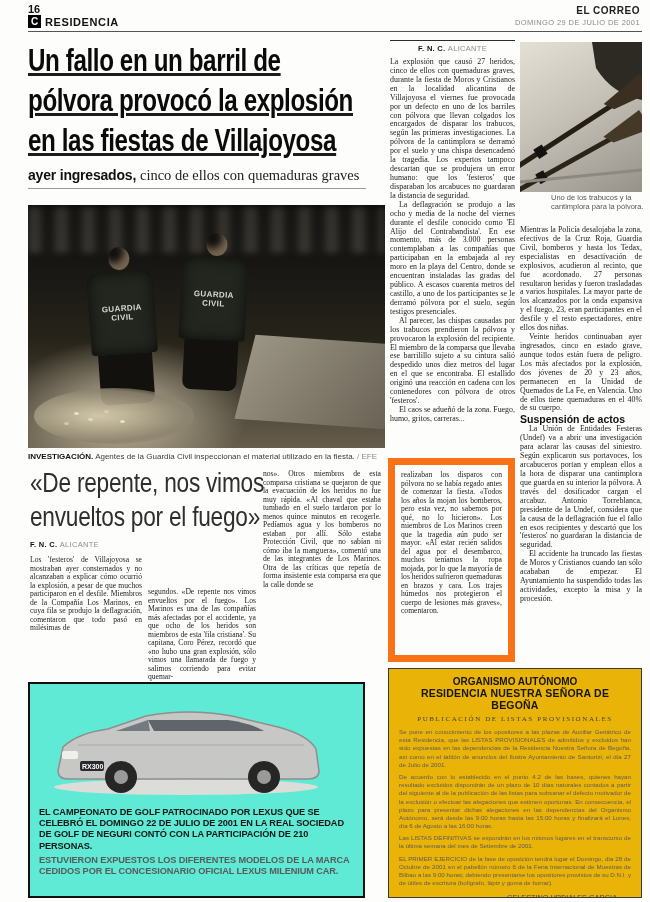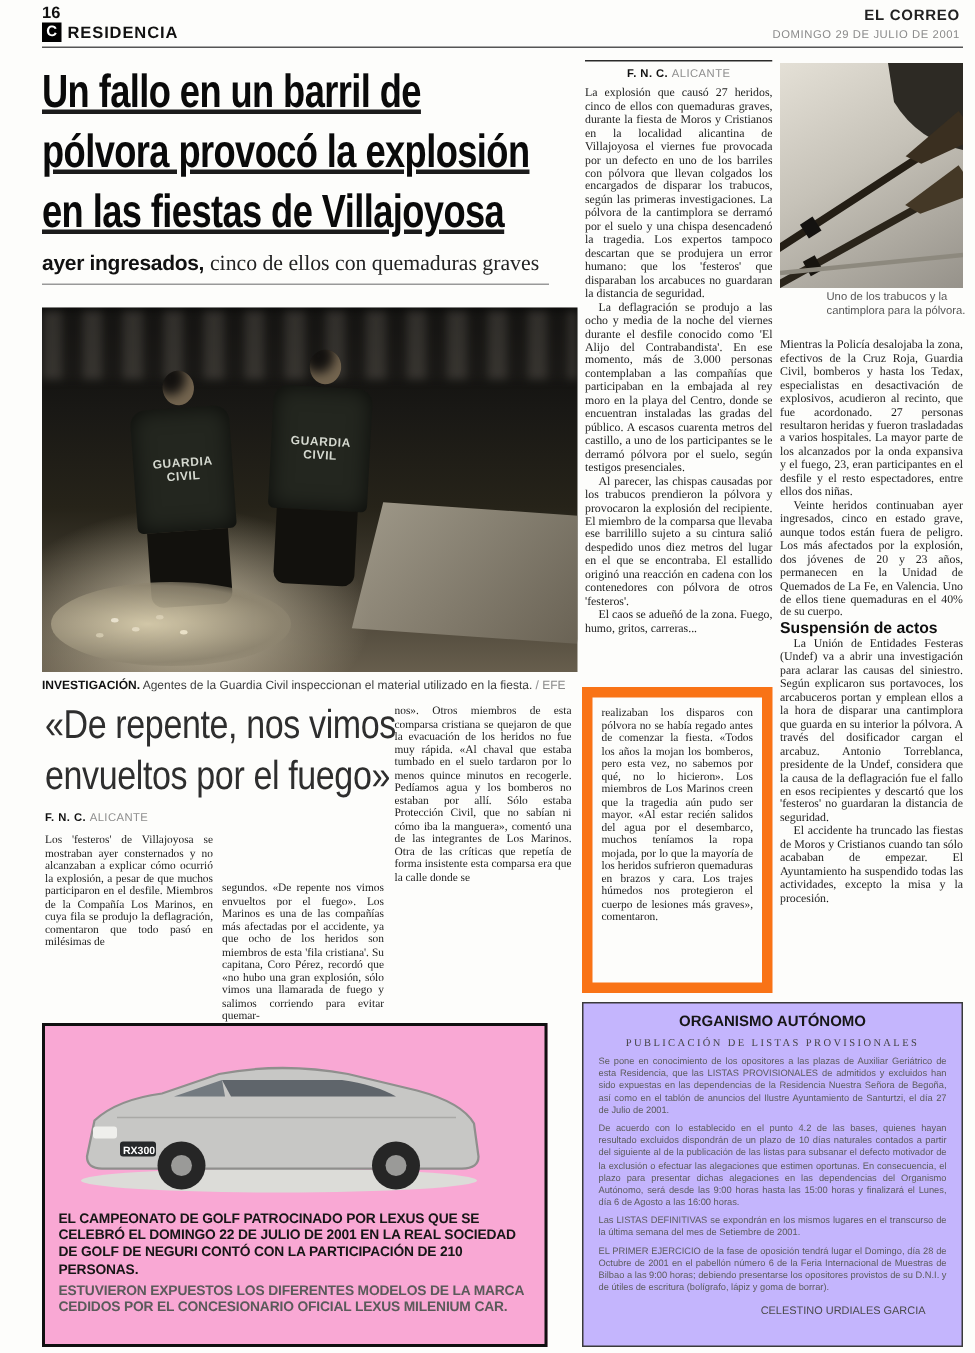--- a/index.html
+++ b/index.html
@@ -73,30 +73,30 @@
   .q-line{font:400 27px "Liberation Sans",sans-serif;color:#2e2e2e;white-space:nowrap;
           transform:scaleX(.84);transform-origin:0 50%;line-height:34px;letter-spacing:-.3px;}
   .q-byline{left:30px;top:540px;}
   .qcol{font-size:7.6px;line-height:1.12;text-align:justify;overflow:hidden;}
   .qcol1{left:30px;top:556px;width:112px;height:112px;}
   .qcol2{left:148px;top:588px;width:108px;height:112px;}
   .qcol3{left:263px;top:470px;width:118px;height:198px;}
   .qcol4{left:388px;top:458px;width:127px;height:204px;border:7px solid #f97316;box-sizing:border-box;padding:6px 6px;}
 
   
-  .lexus{left:28px;top:682px;width:337px;height:216px;border:2px solid #101010;box-sizing:border-box;background:#f9a8d4;}
+  .lexus{left:28px;top:682px;width:337px;height:216px;border:2px solid #101010;box-sizing:border-box;background:#5eead4;}
   .carbox{width:100%;height:118px;display:flex;align-items:center;justify-content:flex-start;padding-left:6px;box-sizing:border-box;}
   .lexus-text{padding:2px 9px 4px;font-family:"Liberation Sans",sans-serif;font-weight:bold;}
   .lexus-text p{margin:3px 0;font-size:9.2px;line-height:1.22;letter-spacing:-.1px;text-align:left;}
   .lexus-p1{color:#161616;}
   .lexus-p2,.lexus-p3{color:#5a5a5a;}
 
   
   .notice{left:388px;top:668px;width:254px;height:230px;border:1.5px solid #3a3a3a;box-sizing:border-box;
-          background:#c4b5fd;padding:7px 10px;font-family:"Liberation Sans",sans-serif;overflow:hidden;}
+          background:#eab308;padding:7px 10px;font-family:"Liberation Sans",sans-serif;overflow:hidden;}
   .notice-t1{text-align:center;font-weight:bold;font-size:10px;color:#161616;}
   .notice-t2{text-align:center;font-weight:bold;font-size:10.5px;color:#161616;letter-spacing:.2px;}
   .notice-sub{text-align:center;font-size:7px;letter-spacing:1.6px;color:#444;margin:4px 0 5px;font-family:"Liberation Serif",serif;}
   .notice p.np{margin:0 0 4px;font-size:6.2px;line-height:1.32;color:#5c5c5c;text-align:justify;}
   .notice-sig{margin-top:6px;text-align:right;font-size:7.3px;color:#4a4a4a;line-height:1.4;padding-right:14px;}
 </style>
 </head>
 <body>
 
 <div class="page">
@@ -227,20 +227,21 @@
       </svg>
     </div>
     <div class="lexus-text">
       <p class="lexus-p1">EL CAMPEONATO DE GOLF PATROCINADO POR LEXUS QUE SE CELEBRÓ EL DOMINGO 22 DE JULIO DE 2001 EN LA REAL SOCIEDAD DE GOLF DE NEGURI CONTÓ CON LA PARTICIPACIÓN DE 210 PERSONAS.</p>
       <p class="lexus-p3">ESTUVIERON EXPUESTOS LOS DIFERENTES MODELOS DE LA MARCA CEDIDOS POR EL CONCESIONARIO OFICIAL LEXUS MILENIUM CAR.</p>
     </div>
   </div>
 
   <div class="abs notice">
     <div class="notice-t1">ORGANISMO AUTÓNOMO</div>
+    <div class="notice-t2">RESIDENCIA NUESTRA SEÑORA DE BEGOÑA</div>
     <div class="notice-sub">PUBLICACIÓN DE LISTAS PROVISIONALES</div>
     <p class="np">Se pone en conocimiento de los opositores a las plazas de Auxiliar Geriátrico de esta Residencia, que las LISTAS PROVISIONALES de admitidos y excluidos han sido expuestas en las dependencias de la Residencia Nuestra Señora de Begoña, así como en el tablón de anuncios del Ilustre Ayuntamiento de Santurtzi, el día 27 de Julio de 2001.</p>
     <p class="np">De acuerdo con lo establecido en el punto 4.2 de las bases, quienes hayan resultado excluidos dispondrán de un plazo de 10 días naturales contados a partir del siguiente al de la publicación de las listas para subsanar el defecto motivador de la exclusión o efectuar las alegaciones que estimen oportunas. En consecuencia, el plazo para presentar dichas alegaciones en las dependencias del Organismo Autónomo, será desde las 9:00 horas hasta las 15:00 horas y finalizará el Lunes, día 6 de Agosto a las 16:00 horas.</p>
     <p class="np">Las LISTAS DEFINITIVAS se expondrán en los mismos lugares en el transcurso de la última semana del mes de Setiembre de 2001.</p>
     <p class="np">EL PRIMER EJERCICIO de la fase de oposición tendrá lugar el Domingo, día 28 de Octubre de 2001 en el pabellón número 6 de la Feria Internacional de Muestras de Bilbao a las 9:00 horas; debiendo presentarse los opositores provistos de su D.N.I. y de útiles de escritura (bolígrafo, lápiz y goma de borrar).</p>
     <div class="notice-sig">
       <div>CELESTINO URDIALES GARCIA</div>
 
     </div>
   </div>

